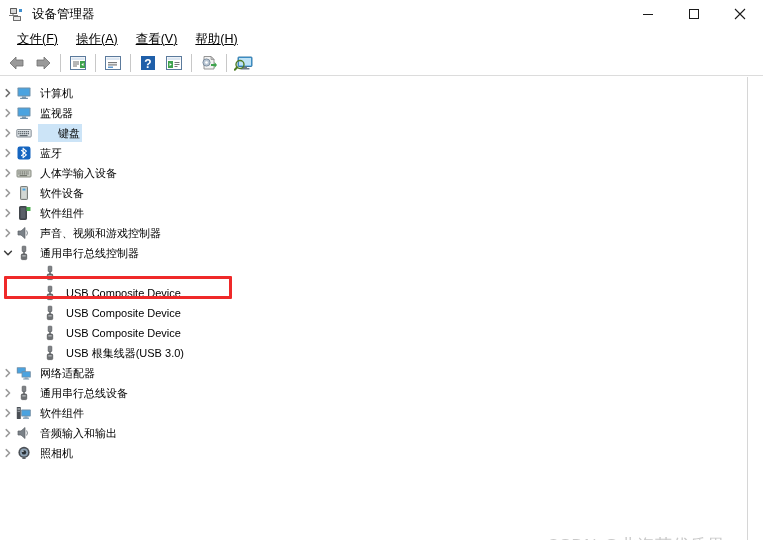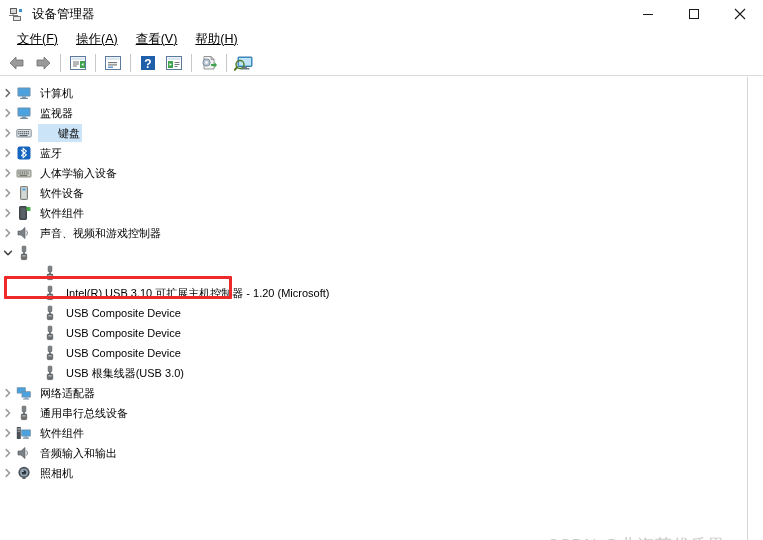--- a/index.html
+++ b/index.html
@@ -491,42 +491,33 @@
             <svg width="10" height="10" viewBox="0 0 10 10">
               <path d="M1.6 3.3 L5 6.7 L8.4 3.3" fill="none" stroke="#3c3c3c" stroke-width="1.5" stroke-linecap="round" stroke-linejoin="round"></path>
             </svg>
           </div>
         <div class="node-icon"><svg width="16" height="16" viewBox="0 0 16 16">
               <rect x="6.2" y="1.2" width="3.6" height="5.4" rx="0.6" fill="#808386" stroke="#55585b" stroke-width="0.7"></rect>
               <rect x="7.3" y="6.4" width="1.4" height="3" fill="#55585b"></rect>
               <rect x="5.3" y="9" width="5.4" height="5.6" rx="1" fill="#6e7174" stroke="#4a4d50" stroke-width="0.7"></rect>
               <rect x="6.3" y="10" width="3.4" height="1.6" fill="#a7aaad"></rect>
             </svg></div>
+        <div class="node-label">通用串行总线控制器</div>
       </div>
 
       <div class="row">
         <div class="sp-l2"></div>
         <div class="node-icon"><svg width="16" height="16" viewBox="0 0 16 16">
               <rect x="6.2" y="1.2" width="3.6" height="5.4" rx="0.6" fill="#808386" stroke="#55585b" stroke-width="0.7"></rect>
               <rect x="7.3" y="6.4" width="1.4" height="3" fill="#55585b"></rect>
               <rect x="5.3" y="9" width="5.4" height="5.6" rx="1" fill="#6e7174" stroke="#4a4d50" stroke-width="0.7"></rect>
               <rect x="6.3" y="10" width="3.4" height="1.6" fill="#a7aaad"></rect>
             </svg></div>
       </div>
 
-      <div class="row">
-        <div class="sp-l2"></div>
-        <div class="node-icon"><svg width="16" height="16" viewBox="0 0 16 16">
-              <rect x="6.2" y="1.2" width="3.6" height="5.4" rx="0.6" fill="#808386" stroke="#55585b" stroke-width="0.7"></rect>
-              <rect x="7.3" y="6.4" width="1.4" height="3" fill="#55585b"></rect>
-              <rect x="5.3" y="9" width="5.4" height="5.6" rx="1" fill="#6e7174" stroke="#4a4d50" stroke-width="0.7"></rect>
-              <rect x="6.3" y="10" width="3.4" height="1.6" fill="#a7aaad"></rect>
-            </svg></div>
-        <div class="node-label">Intel(R) USB 3.10 可扩展主机控制器 - 1.20 (Microsoft)</div>
-      </div>
 
       <div class="row">
         <div class="sp-l2"></div>
         <div class="node-icon"><svg width="16" height="16" viewBox="0 0 16 16">
               <rect x="6.2" y="1.2" width="3.6" height="5.4" rx="0.6" fill="#808386" stroke="#55585b" stroke-width="0.7"></rect>
               <rect x="7.3" y="6.4" width="1.4" height="3" fill="#55585b"></rect>
               <rect x="5.3" y="9" width="5.4" height="5.6" rx="1" fill="#6e7174" stroke="#4a4d50" stroke-width="0.7"></rect>
               <rect x="6.3" y="10" width="3.4" height="1.6" fill="#a7aaad"></rect>
             </svg></div>
         <div class="node-label">USB Composite Device</div>

